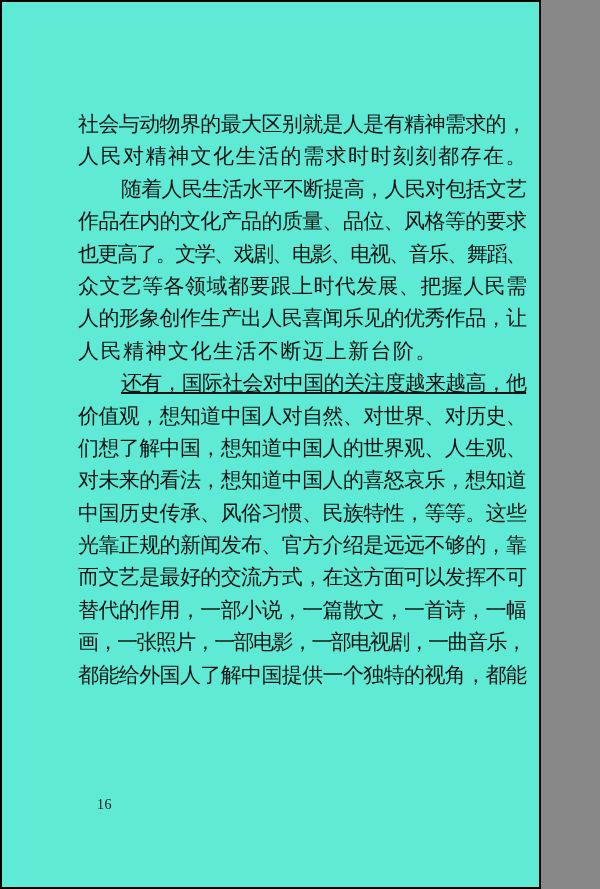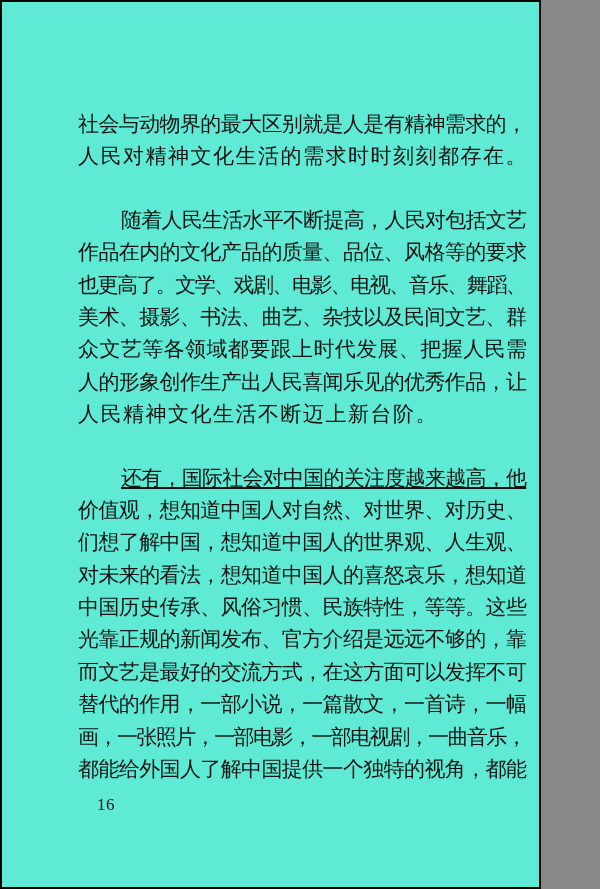--- a/index.html
+++ b/index.html
@@ -21,43 +21,42 @@
     width: 449px;
   }
   .line {
     height: 32.4px;
     line-height: 32.4px;
     font-size: 21px;
     white-space: nowrap;
     overflow: hidden;
     color: #141414;
   }
-  .line.indent { padding-left: 43px; margin-top: 31px; }
+  .line.indent { padding-left: 43px; }
   .line.plain span { letter-spacing: 1.5px; }
   .page-number {
     position: absolute;
     left: 95px;
     top: 791px;
-    font-size: 17px;
+    font-size: 14px;
     line-height: 24px;
     color: #141414;
     letter-spacing: 0.5px;
   }
 </style>
 </head>
 <body>
 
 <div class="page">
   <div class="text-block">
       <div class="line just"><span style="letter-spacing: -0.62px;">社会与动物界的最大区别就是人是有精神需求的，</span></div>
       <div class="line plain"><span>人民对精神文化生活的需求时时刻刻都存在。</span></div>
       <div class="line indent just"><span style="letter-spacing: -0.74px;">随着人民生活水平不断提高，人民对包括文艺</span></div>
       <div class="line just"><span style="letter-spacing: -0.62px;">作品在内的文化产品的质量、品位、风格等的要求</span></div>
       <div class="line just"><span style="letter-spacing: -1.55px; text-align: right;">也更高了。文学、戏剧、电影、电视、音乐、舞蹈、</span></div>
-      <div class="line just"><span style="letter-spacing: -0.62px;">美术、摄影、书法、曲艺、杂技以及民间文艺、群</span></div>
       <div class="line just"><span style="letter-spacing: 0.4px;">众文艺等各领域都要跟上时代发展、把握人民需</span></div>
       <div class="line just"><span style="letter-spacing: -0.62px;">人的形象创作生产出人民喜闻乐见的优秀作品，让</span></div>
       <div class="line plain"><span>人民精神文化生活不断迈上新台阶。</span></div>
       <div class="line indent just"><span style="letter-spacing: -0.74px; text-decoration: underline;">还有，国际社会对中国的关注度越来越高，他</span></div>
       <div class="line just"><span style="letter-spacing: -0.62px;">价值观，想知道中国人对自然、对世界、对历史、</span></div>
       <div class="line just"><span style="letter-spacing: -0.62px;">们想了解中国，想知道中国人的世界观、人生观、</span></div>
       <div class="line just"><span style="letter-spacing: -0.62px;">对未来的看法，想知道中国人的喜怒哀乐，想知道</span></div>
       <div class="line just"><span style="letter-spacing: -0.62px;">中国历史传承、风俗习惯、民族特性，等等。这些</span></div>
       <div class="line just"><span style="letter-spacing: -0.62px;">光靠正规的新闻发布、官方介绍是远远不够的，靠</span></div>
       <div class="line just"><span style="letter-spacing: -0.62px; text-align: center;">而文艺是最好的交流方式，在这方面可以发挥不可</span></div>

